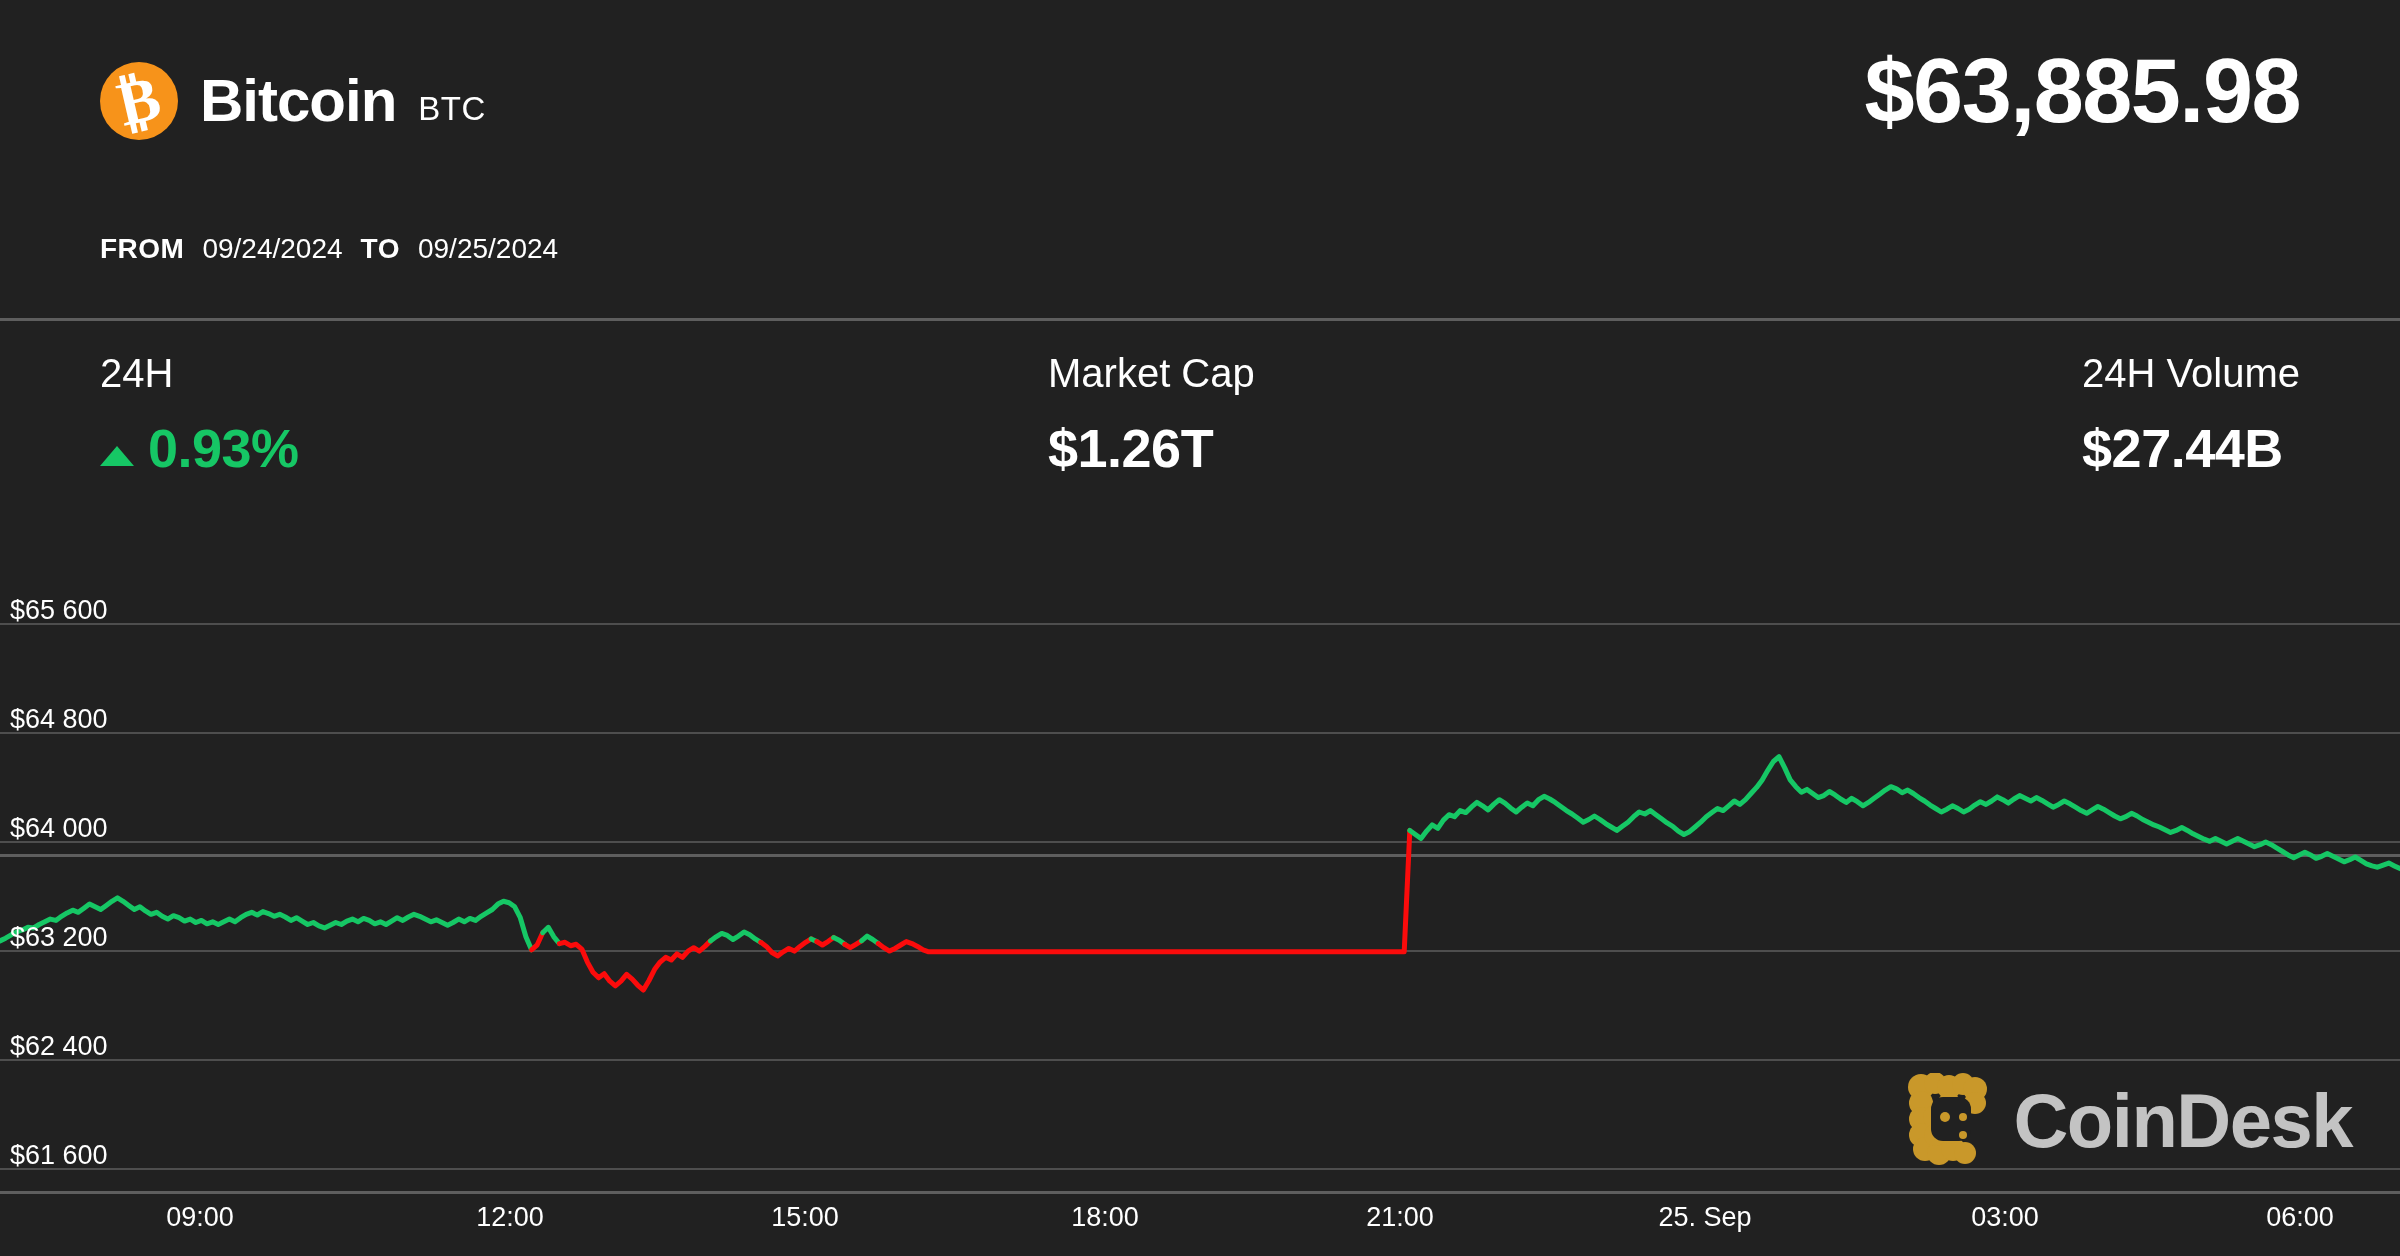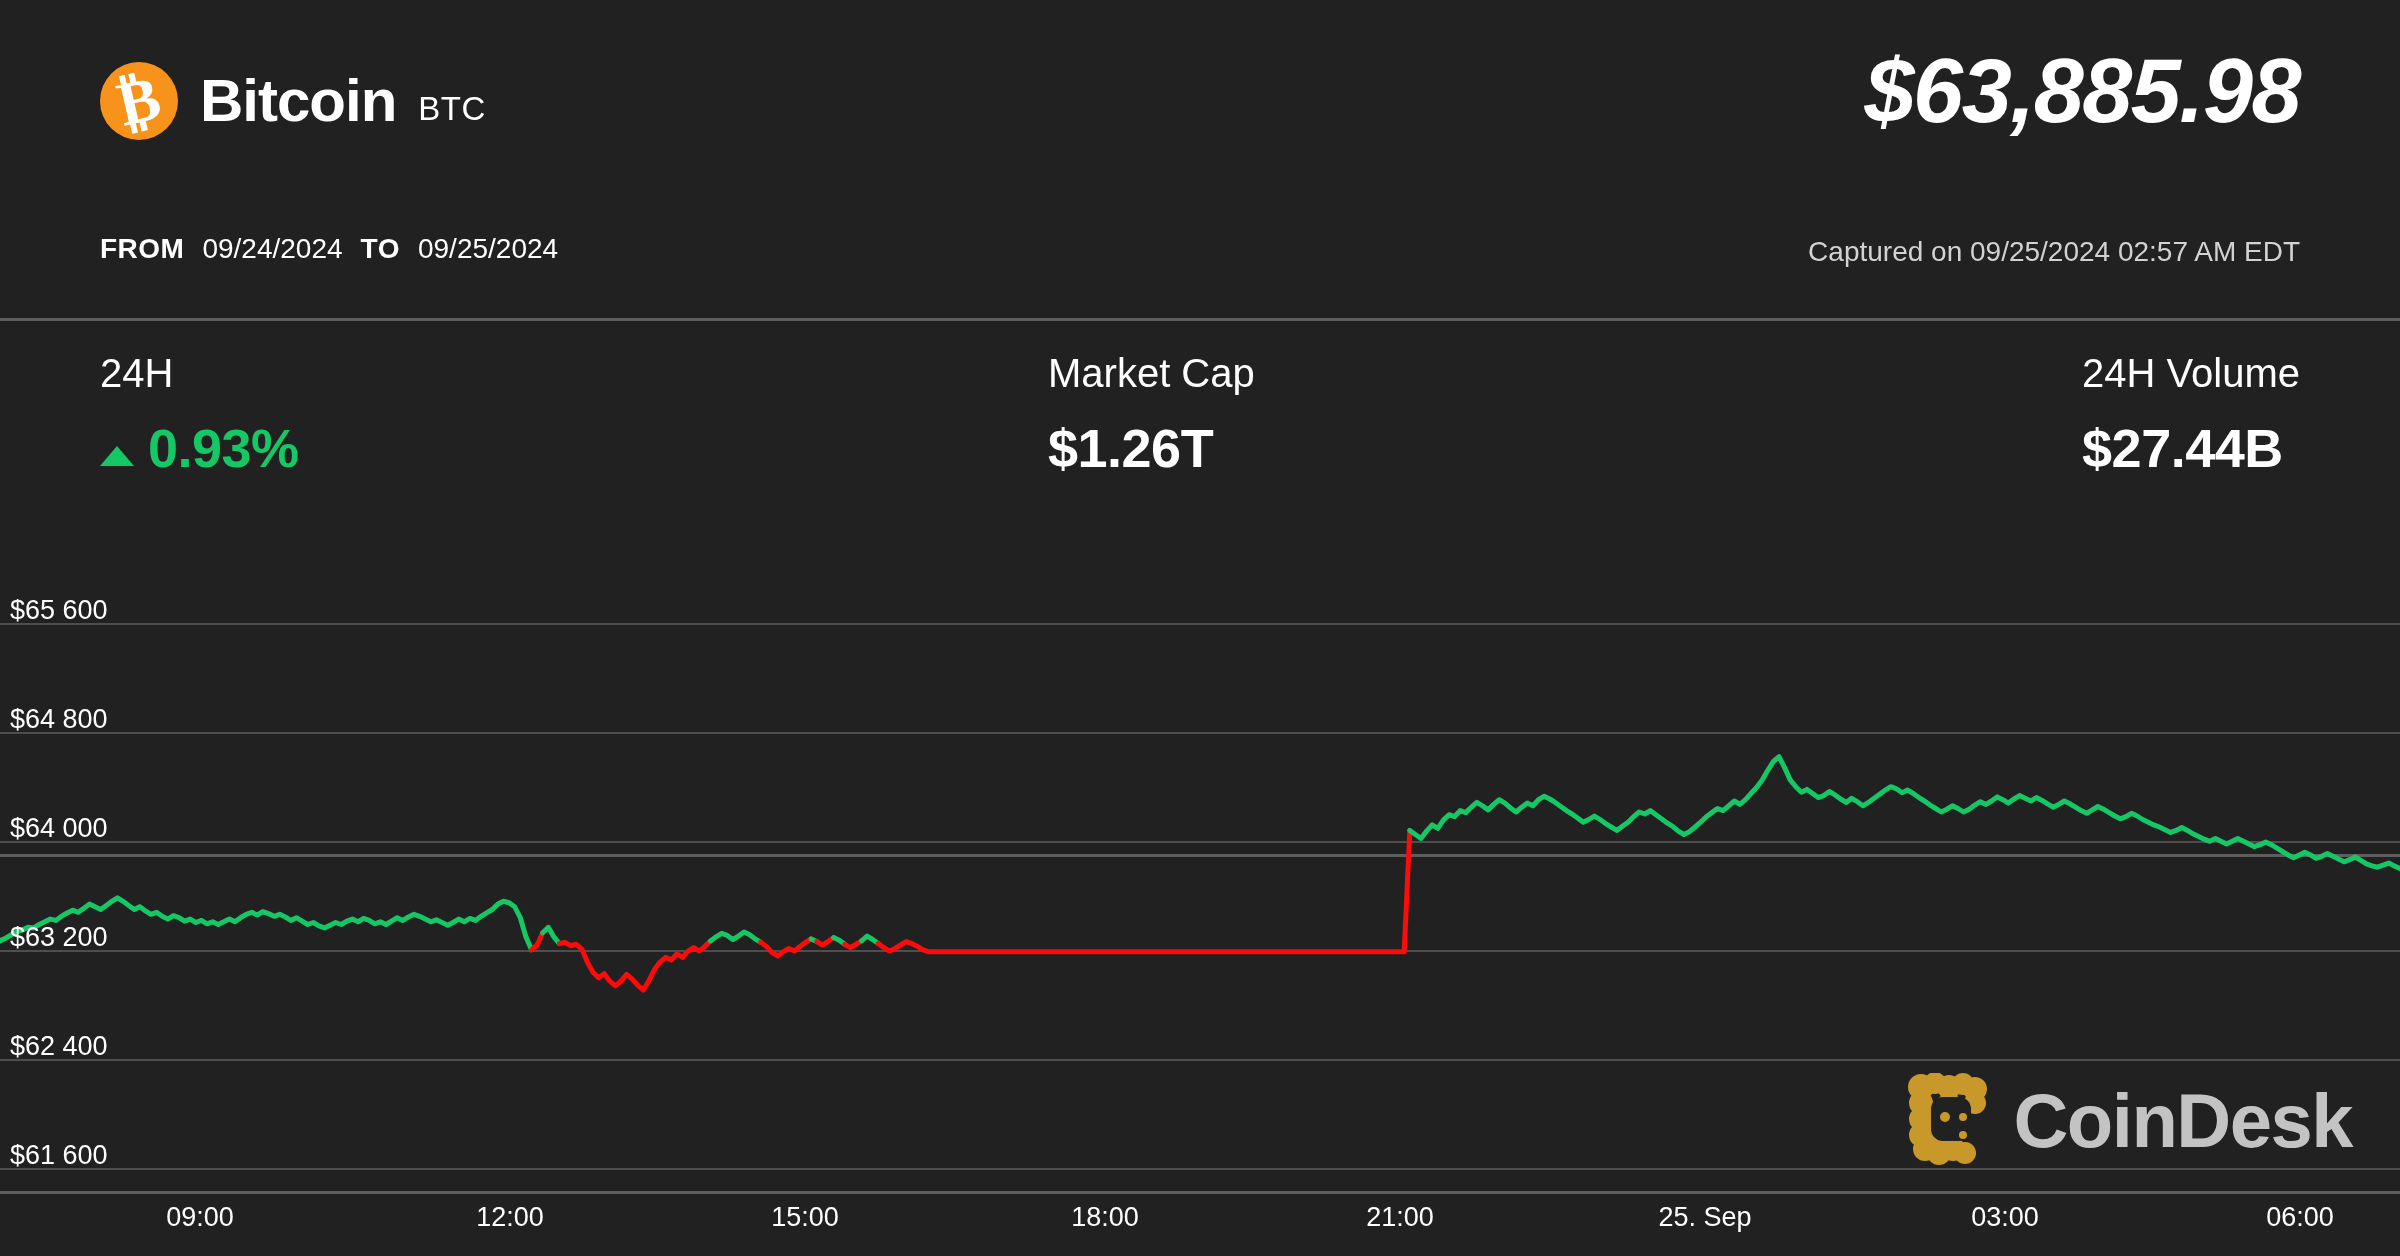--- a/index.html
+++ b/index.html
@@ -85,21 +85,20 @@
   .range-row .val { font-weight: normal; }
 
   .price-big {
     position: absolute;
     right: 100px; top: 46px;
     font-size: 90px;
     font-weight: bold;
     letter-spacing: -1.5px;
     line-height: 1;
     text-align: right;
-    font-style: italic;
   }
   .captured {
     position: absolute;
     right: 100px; top: 238px;
     font-size: 28px;
     color: #d2d2d2;
     text-align: right;
     line-height: 1;
   }
 
@@ -235,21 +234,20 @@
 
   <div class="price-big">$63,885.98</div>
 
   <div class="range-row">
     <span class="lbl">FROM</span>
     <span class="val">09/24/2024</span>
     <span class="lbl">TO</span>
     <span class="val">09/25/2024</span>
   </div>
 
-  <div class="captured">Captured on 09/25/2024 02:57 AM EDT</div>
 
   <div class="header-divider"></div>
 </div>
 
 <div class="stats">
 
   <div class="stat stat-1">
     <div class="stat-label">24H</div>
     <div class="stat-value change-row">
       <span class="tri-up"></span>

